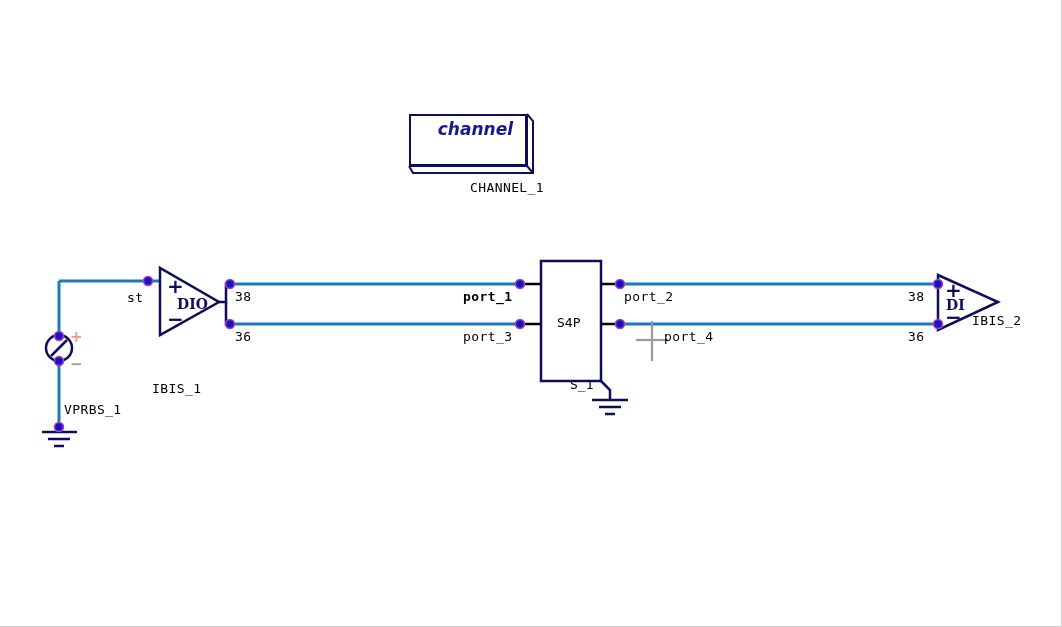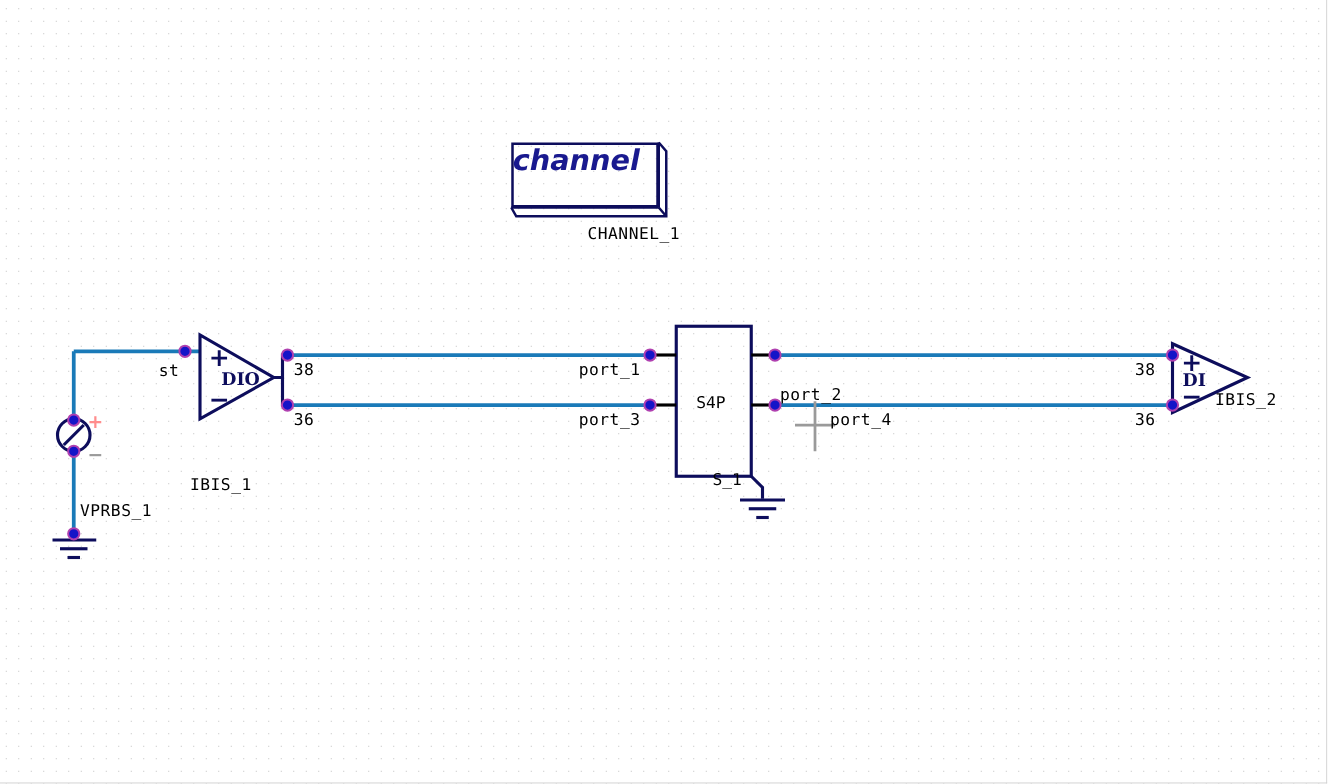--- a/index.html
+++ b/index.html
@@ -50,25 +50,25 @@
     height: 52px;
     border: 2px solid #0d0d5c;
     background: transparent;
     box-sizing: border-box;
   }
   .chan-text {
     position: absolute;
     left: 409px;
     top: 118px;
     width: 104px;
-    text-align: center;
+    text-align: right;
     font-family: "DejaVu Sans", "Liberation Sans", sans-serif;
     font-style: italic;
     font-weight: bold;
-    font-size: 23px;
+    font-size: 17px;
     line-height: 23px;
     color: #19198f;
     white-space: nowrap;
   }
   .amp-text {
     position: absolute;
     font-family: "DejaVu Serif", "Liberation Serif", serif;
     font-weight: bold;
     font-size: 14px;
     color: #0d0d5c;
@@ -233,23 +233,23 @@
   <div class="amp-sign" style="left:167px; top:276px;">+</div>
   <div class="amp-text" style="left:177px; top:296px;">DIO</div>
   <div class="amp-sign" style="left:167px; top:309px;">−</div>
   <div class="lbl" style="left:127px; top:290px;">st</div>
   <div class="lbl" style="left:235px; top:289px;">38</div>
   <div class="lbl" style="left:235px; top:329px;">36</div>
   <div class="lbl" style="left:152px; top:381px;">IBIS_1</div>
 
   <div class="s4p-text" style="left:557px; top:315px;">S4P</div>
   <div class="s4p-text" style="left:570px; top:377px;">S_1</div>
-  <div class="lbl" style="left:463px; top:289px;">port_1</div>
+  <div class="lbl" style="left:463px; top:289px;font-weight:bold;">port_1</div>
   <div class="lbl" style="left:463px; top:329px;">port_3</div>
-  <div class="lbl" style="left:624px; top:289px;margin-top:20px;">port_2</div>
+  <div class="lbl" style="left:624px; top:289px;">port_2</div>
   <div class="lbl" style="left:624px; top:329px;margin-left:40px;">port_4</div>
 
   <div class="amp-sign" style="left:945px; top:280px;">+</div>
   <div class="amp-text" style="left:946px; top:297px;">DI</div>
   <div class="amp-sign" style="left:945px; top:307px;">−</div>
   <div class="lbl" style="left:908px; top:289px;">38</div>
   <div class="lbl" style="left:908px; top:329px;">36</div>
   <div class="lbl" style="left:972px; top:313px;">IBIS_2</div>
 
   <div class="src-plus" style="left:70px; top:330px;">+</div>

